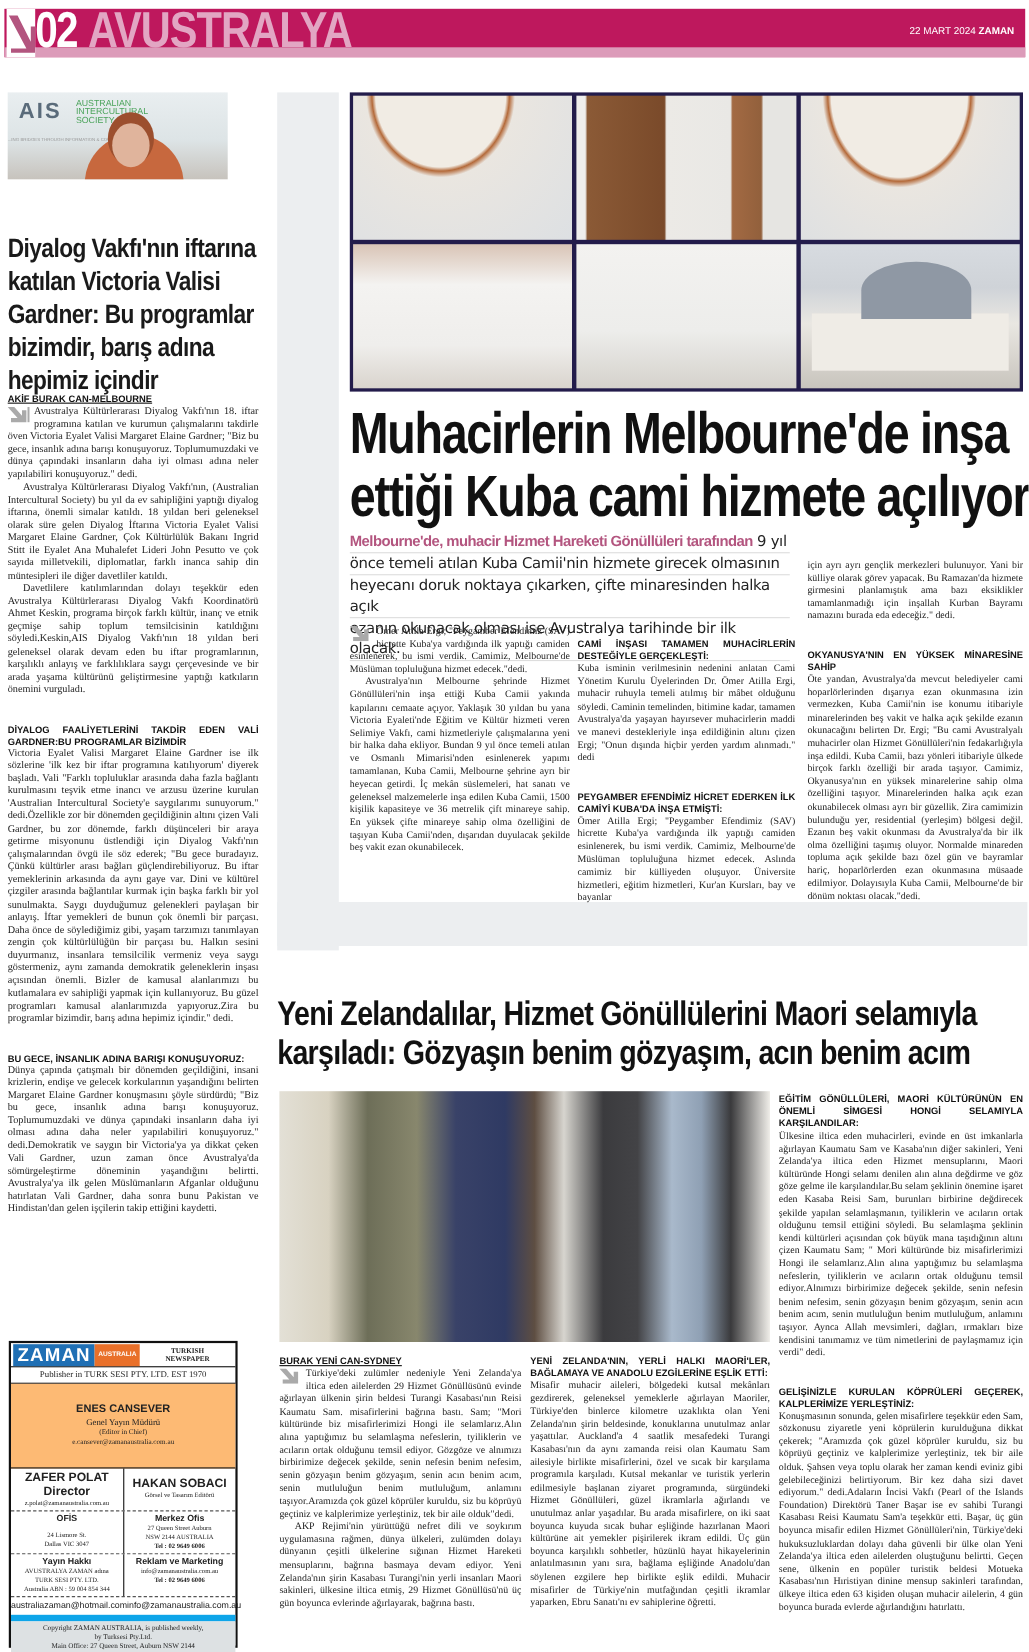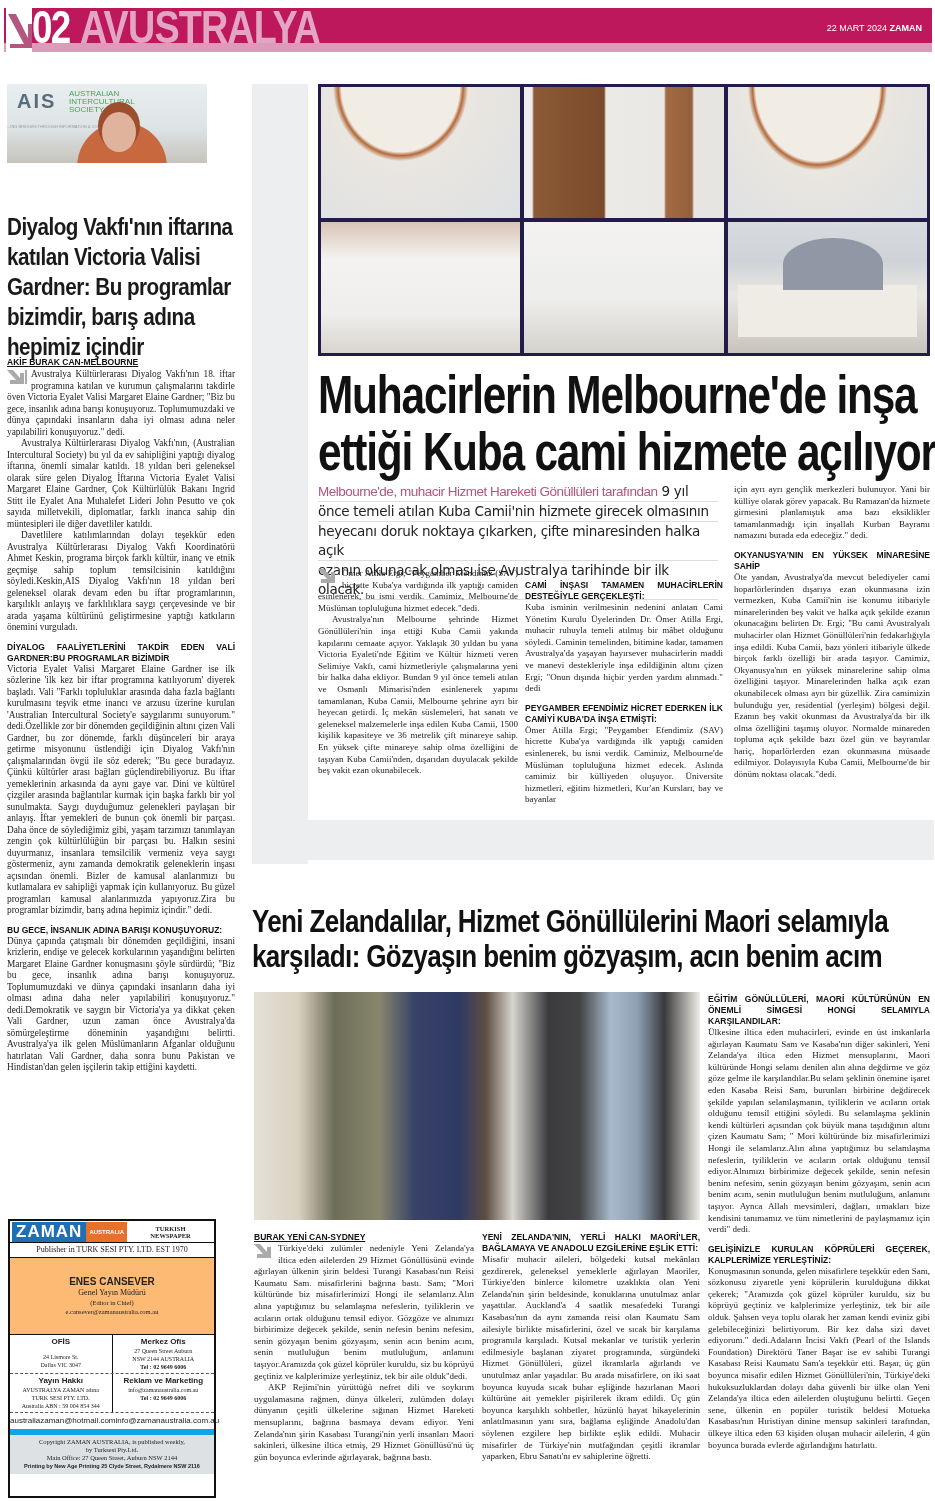--- a/index.html
+++ b/index.html
@@ -13,21 +13,21 @@
 #hdr .num{position:absolute;left:28px;top:-6px;font:bold 46px/50px "Liberation Sans",sans-serif;color:#fff;letter-spacing:-2px;transform:scaleX(.8);transform-origin:left}
 #hdr .sec{position:absolute;left:76px;top:-6px;font:bold 46px/50px "Liberation Sans",sans-serif;color:#e2a6c3;letter-spacing:-1px;transform:scaleX(.82);transform-origin:left}
 #hdr .date{position:absolute;right:10px;top:14px;font:9px/12px "Liberation Sans",sans-serif;color:#fff}
 #hdr .date b{font-weight:bold}
 .photo{background:linear-gradient(180deg,#e9eef0 0%,#dde4e6 55%,#c7c3bd 100%);overflow:hidden}
 .lead-title{font:bold 24px/30px "Liberation Sans",sans-serif;color:#1a1a1a;letter-spacing:-.6px;transform:scaleX(.86);transform-origin:left;width:266px}
 .byline{font:bold 8.5px/11px "Liberation Sans",sans-serif;color:#111;text-decoration:underline}
 .body{font:9.3px/11.5px "Liberation Serif",serif;color:#222;text-align:justify}
 .body p{text-indent:14px}
 .body p.noind{text-indent:0}
-.sub{font:bold 8.5px/11px "Liberation Sans",sans-serif;color:#111;margin-top:8px;text-transform:uppercase}
+.sub{font:bold 8.5px/11px "Liberation Sans",sans-serif;color:#111;margin-top:24px;text-transform:uppercase}
 .drop{display:inline-block;width:20px;height:14px;float:left;margin:1px 4px 0 0}
 
 #mast{left:8px;top:1219px;width:208px;height:279px;border:2px solid #111;font-family:"Liberation Serif",serif}
 #mast .top{height:22px;display:flex;align-items:center;border-bottom:1px solid #111}
 #mast .logo{background:#1f6fb4;color:#fff;font:bold 17px/20px "Liberation Sans",sans-serif;padding:0 4px;height:20px;letter-spacing:1px;margin-left:2px}
 #mast .logo2{background:#e9702a;color:#fff;font:bold 6px/20px "Liberation Sans",sans-serif;height:20px;padding:0 3px}
 #mast .tk{font:bold 6.5px/7px "Liberation Serif",serif;text-align:center;flex:1}
 #mast .pub{font:8px/14px "Liberation Serif",serif;text-align:center;border-bottom:1px solid #111}
 #mast .ed{background:#fdba74;text-align:center;padding:18px 0;border-bottom:1px solid #111}
 #mast .ed .n{font:bold 10px/12px "Liberation Sans",sans-serif}
@@ -50,21 +50,21 @@
 .c1{background:radial-gradient(ellipse at 40% 0%,#f1ece4 0,#f1ece4 35%,#b46a3a 37%,#eae6e0 40%,#dde0e3 100%)}
 .c2{background:linear-gradient(90deg,#efeeec 0,#efeeec 4%,#8b5a36 5%,#7a4a2a 40%,#eceae6 41%,#e9e8e5 70%,#a36a43 71%,#92603c 84%,#e6e5e2 85%)}
 .c3{background:radial-gradient(ellipse at 45% 0%,#f1ece4 0,#f1ece4 40%,#b46a3a 42%,#eae6e0 45%,#dcdfe2 100%)}
 .c4{background:linear-gradient(180deg,#d9c4b6 0,#f4f3f1 28%,#efeeec 70%,#d9d4cd 100%)}
 .c5{background:linear-gradient(180deg,#f3f2f0 0,#ededeb 60%,#d5d2cc 100%)}
 .c6{background:linear-gradient(180deg,#d7dbe0 0,#cfd3d8 30%,#e9e7e2 55%,#c8c4bd 100%)}
 .dome{position:absolute;left:28%;top:12%;width:50%;height:40%;border-radius:50% 50% 0 0;background:#8f98a4}
 .mosq{position:absolute;left:5%;top:48%;width:90%;height:40%;background:#efece6}
 .mainhead{left:318px;top:366px;width:612px;font:bold 53px/57px "Liberation Sans",sans-serif;color:#111;letter-spacing:-1.5px;transform:scaleX(.8);transform-origin:left;width:780px}
 .deck{left:318px;top:482px;width:400px;font:13.5px/19px "DejaVu Sans",sans-serif;color:#222;letter-spacing:-.3px}
-.deck .hl{color:#b3557f;font-family:"Liberation Sans",sans-serif;font-weight:normal;letter-spacing:-.5px}
+.deck .hl{color:#b3557f;font-family:"Liberation Sans",sans-serif;font-weight:bold;letter-spacing:-.5px}
 .deck .ln{border-bottom:1px solid #ddd;display:block}
 .col{font:9px/11.6px "Liberation Serif",serif;color:#222;text-align:justify}
 .col p{text-indent:14px}
 .col p.noind{text-indent:0}
 
 .head2{left:252px;top:904px;font:bold 31px/35px "Liberation Sans",sans-serif;color:#111;letter-spacing:-.8px;transform:scaleX(.84);transform-origin:left;width:820px}
 #photo2{left:254px;top:992px;width:446px;height:228px;background:linear-gradient(90deg,#e3e0d6 0,#d8d2c1 10%,#6d6e58 18%,#88876d 28%,#394268 36%,#2f3a63 46%,#5e4e42 52%,#d7d5cf 58%,#3b3b3e 66%,#434346 73%,#a9b9cb 80%,#8fa0b4 86%,#3a3a3c 92%,#f0eee9 100%);overflow:hidden}
 </style>
 </head>
 <body>
@@ -117,20 +117,31 @@
         <div>NEWSPAPER</div>
       </div>
   </div>
   <div class="pub">Publisher in TURK SESI PTY. LTD. EST  1970</div>
   <div class="ed">
     <div class="n">ENES CANSEVER</div>
     <div class="r">Genel Yayın Müdürü</div>
     <div class="s">(Editor in Chief)</div>
     <div class="s">e.cansever@zamanaustralia.com.au</div>
   </div>
+  <div class="row" style="border-bottom:1px dashed #555">
+    <div>
+        <div class="big">ZAFER POLAT</div>
+        <div class="big">Director</div>
+        <div class="sm">z.polat@zamanaustralia.com.au</div>
+      </div>
+    <div>
+        <div class="big" style="margin-top:6px">HAKAN SOBACI</div>
+        <div class="sm">Görsel ve Tasarım Editörü</div>
+      </div>
+  </div>
   <div class="row">
     <div>
         <div class="md">OFİS</div>
         <div class="sm" style="margin-top:6px">24 Lismore St.</div>
         <div class="sm">Dallas VIC 3047</div>
       </div>
     <div>
         <div class="md">Merkez Ofis</div>
         <div class="sm">27 Queen Street Auburn</div>
         <div class="sm">NSW 2144  AUSTRALIA</div>
@@ -190,21 +201,21 @@
           <polygon points="0,0 6,0 13,8 13,3 17,3 17,14 3,14 3,10 9,10" fill="#aaa"></polygon>
         </svg></span><span>Ömer Atilla Ergi; "Peygamber Efendimiz (SAV) hicrette Kuba'ya vardığında ilk yaptığı camiden esinlenerek, bu ismi verdik. Camimiz, Melbourne'de Müslüman topluluğuna hizmet edecek."dedi.</span></p>
   <p>Avustralya'nın Melbourne şehrinde Hizmet Gönüllüleri'nin inşa ettiği Kuba Camii yakında kapılarını cemaate açıyor.  Yaklaşık 30 yıldan bu yana Victoria Eyaleti'nde Eğitim ve Kültür hizmeti veren Selimiye Vakfı, cami hizmetleriyle çalışmalarına yeni bir halka daha ekliyor. Bundan 9 yıl önce temeli atılan ve Osmanlı Mimarisi'nden esinlenerek yapımı tamamlanan, Kuba Camii, Melbourne şehrine ayrı bir heyecan getirdi. İç mekân süslemeleri, hat sanatı ve geleneksel malzemelerle inşa edilen Kuba Camii, 1500 kişilik kapasiteye ve 36 metrelik çift minareye sahip. En yüksek çifte minareye sahip olma özelliğini de taşıyan Kuba Camii'nden, dışarıdan duyulacak şekilde beş vakit ezan okunabilecek.</p>
 </div>
 <div class="abs col" style="left:525px;top:568px;width:198px">
   <div class="sub" style="margin-top:12px">CAMİ İNŞASI TAMAMEN MUHACİRLERİN DESTEĞİYLE GERÇEKLEŞTİ:</div>
   <p class="noind">Kuba isminin verilmesinin nedenini anlatan Cami Yönetim Kurulu Üyelerinden Dr. Ömer Atilla Ergi, muhacir ruhuyla temeli atılmış bir mâbet olduğunu söyledi. Caminin temelinden, bitimine kadar, tamamen Avustralya'da yaşayan hayırsever muhacirlerin maddi ve manevi destekleriyle inşa edildiğinin altını çizen Ergi; "Onun dışında hiçbir yerden yardım alınmadı." dedi</p>
   <div class="sub">PEYGAMBER EFENDİMİZ HİCRET EDERKEN İLK CAMİYİ KUBA'DA İNŞA ETMİŞTİ:</div>
   <p class="noind">Ömer Atilla Ergi; "Peygamber Efendimiz (SAV) hicrette Kuba'ya vardığında ilk yaptığı camiden esinlenerek, bu ismi verdik. Camimiz, Melbourne'de Müslüman topluluğuna hizmet edecek. Aslında camimiz bir külliyeden oluşuyor. Üniversite hizmetleri, eğitim hizmetleri, Kur'an Kursları, bay ve bayanlar</p>
 </div>
-<div class="abs col" style="left:734px;top:484px;width:196px">
+<div class="abs col" style="left:734px;top:508px;width:196px">
   <p class="noind">için ayrı ayrı gençlik merkezleri bulunuyor. Yani bir külliye olarak görev yapacak. Bu Ramazan'da hizmete girmesini planlamıştık ama bazı eksiklikler tamamlanmadığı için inşallah Kurban Bayramı namazını burada eda edeceğiz." dedi.</p>
   <div class="sub">OKYANUSYA'NIN EN YÜKSEK MİNARESİNE SAHİP</div>
   <p class="noind">Öte yandan, Avustralya'da mevcut belediyeler cami hoparlörlerinden dışarıya ezan okunmasına izin vermezken, Kuba Camii'nin ise konumu itibariyle minarelerinden beş vakit ve halka açık şekilde ezanın okunacağını belirten Dr. Ergi; "Bu cami Avustralyalı muhacirler olan Hizmet Gönüllüleri'nin fedakarlığıyla inşa edildi. Kuba Camii, bazı yönleri itibariyle ülkede birçok farklı özelliği bir arada taşıyor. Camimiz, Okyanusya'nın en yüksek minarelerine sahip olma özelliğini taşıyor. Minarelerinden halka açık ezan okunabilecek olması ayrı bir güzellik. Zira camimizin bulunduğu yer, residential (yerleşim) bölgesi değil. Ezanın beş vakit okunması da Avustralya'da bir ilk olma özelliğini taşımış oluyor. Normalde minareden topluma açık şekilde bazı özel gün ve bayramlar hariç, hoparlörlerden ezan okunmasına müsaade edilmiyor. Dolayısıyla Kuba Camii, Melbourne'de bir dönüm noktası olacak."dedi.</p>
 </div>
 
 <div class="abs head2">
   <div>Yeni Zelandalılar, Hizmet Gönüllülerini Maori selamıyla</div>
   <div>karşıladı: Gözyaşın benim gözyaşım, acın benim acım</div>
 </div>
 <div id="photo2" class="abs" title="Maori sakinler ile Hizmet Gönüllüleri tokalaşıp Hongi selamı ile karşılaşıyor"></div>

